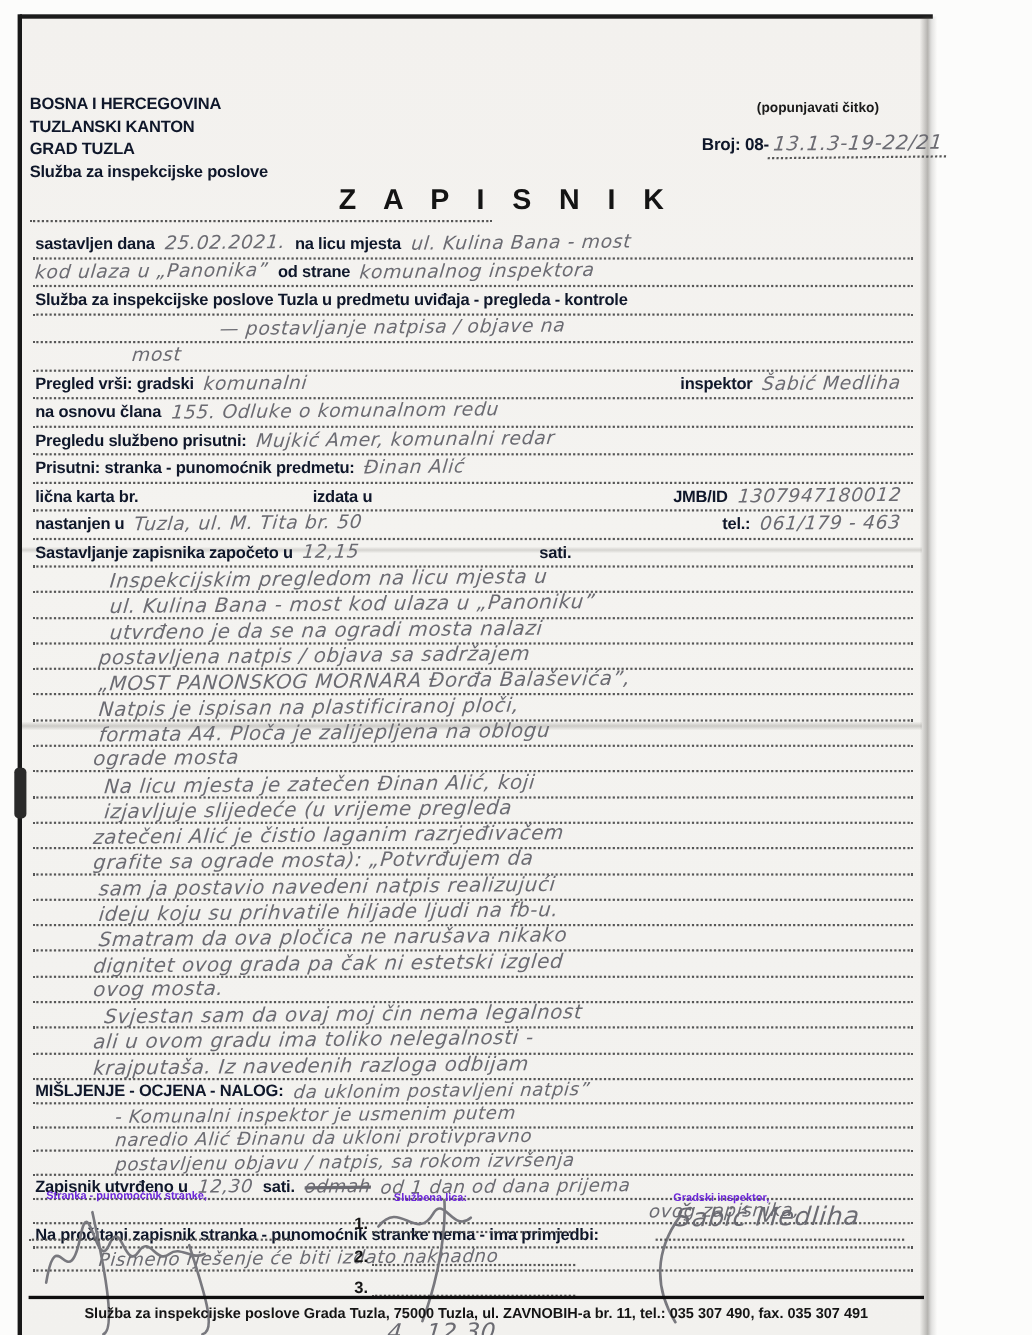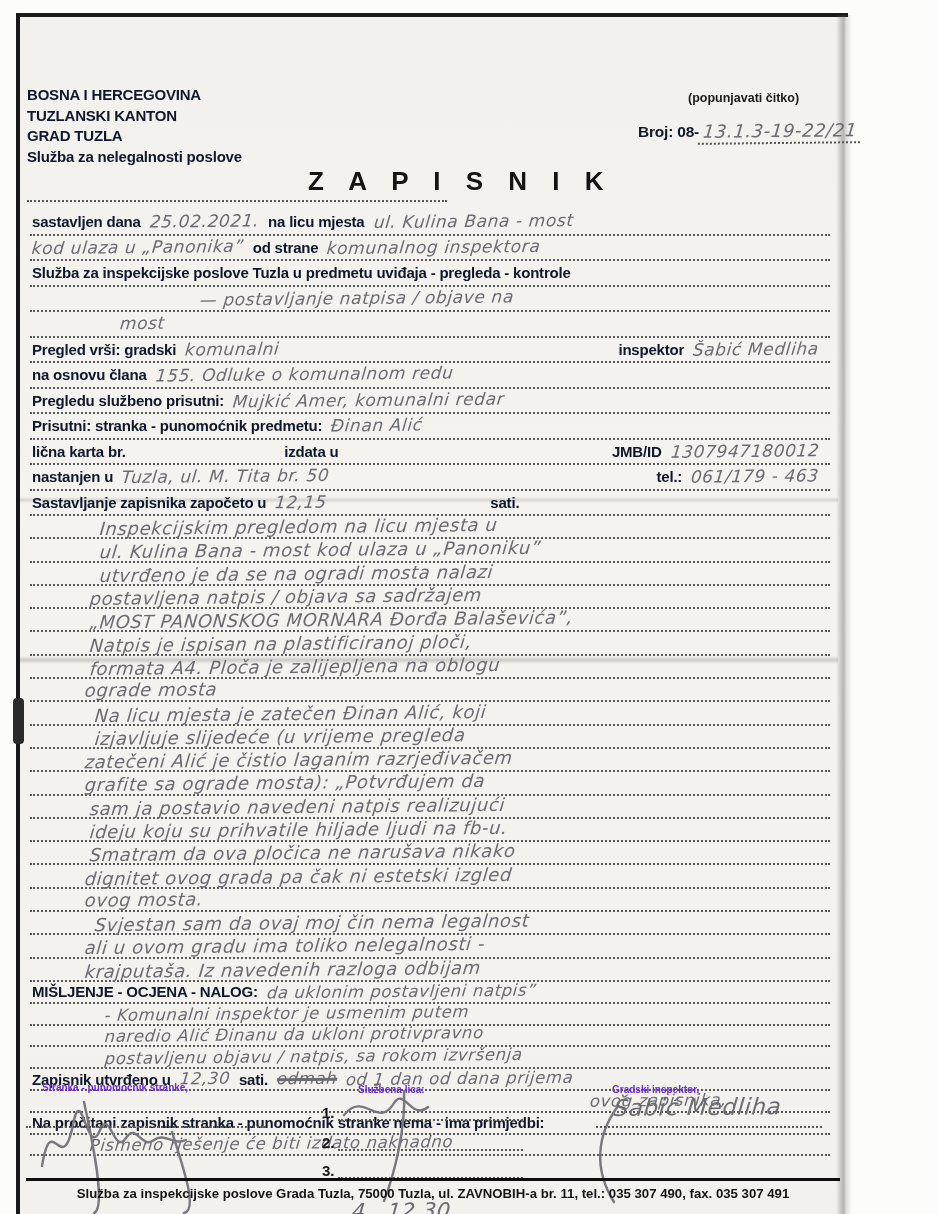--- a/index.html
+++ b/index.html
@@ -69,21 +69,21 @@
 <div class="crease2"></div>
 <div class="edge-top"></div>
 <div class="edge-left"></div>
 <div class="edge-left-blob"></div>
 <div class="edge-right"></div>
 
 <div class="org printed">
   <div>BOSNA I HERCEGOVINA</div>
   <div>TUZLANSKI KANTON</div>
   <div>GRAD TUZLA</div>
-  <div>Služba za nelegalnosti poslove</div>
+  <div>Služba za inspekcijske poslove</div>
 </div>
 
 <div class="legible">(popunjavati čitko)</div>
 
 <div class="broj">
   <span class="printed">Broj: 08-</span>
   <span class="hand">13.1.3-19-22/21</span>
 </div>
 
 <div class="doctitle">Z A P I S N I K</div>

